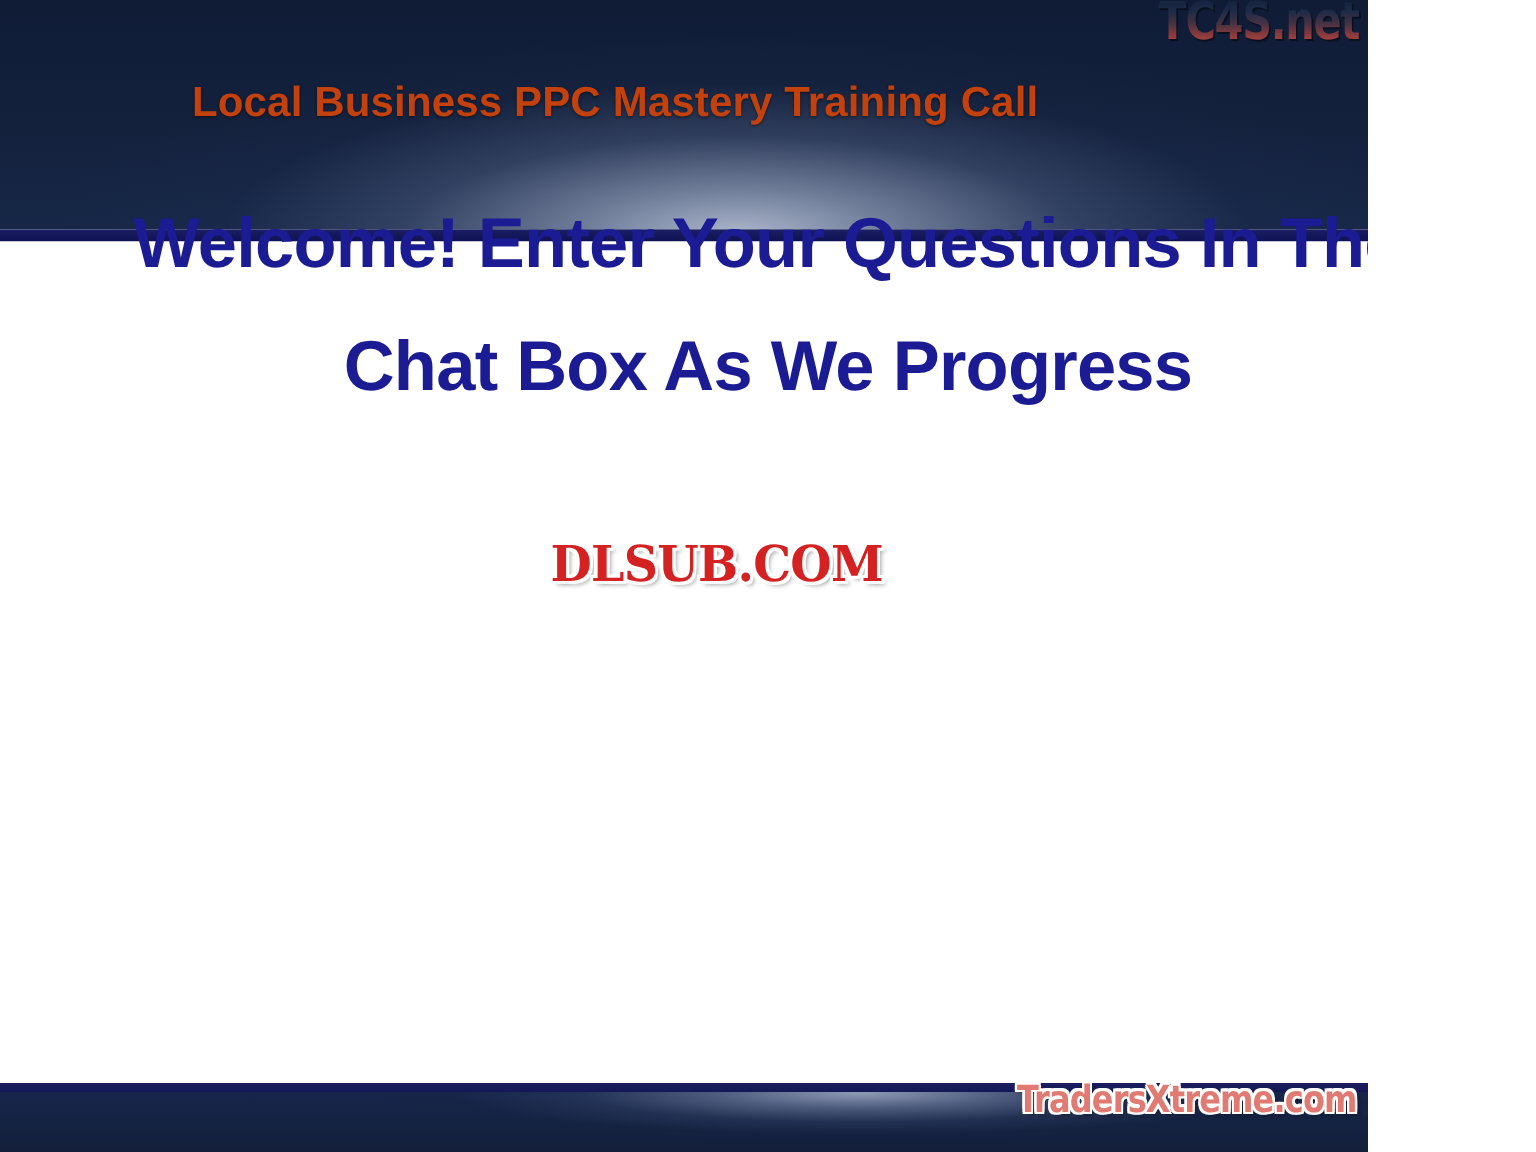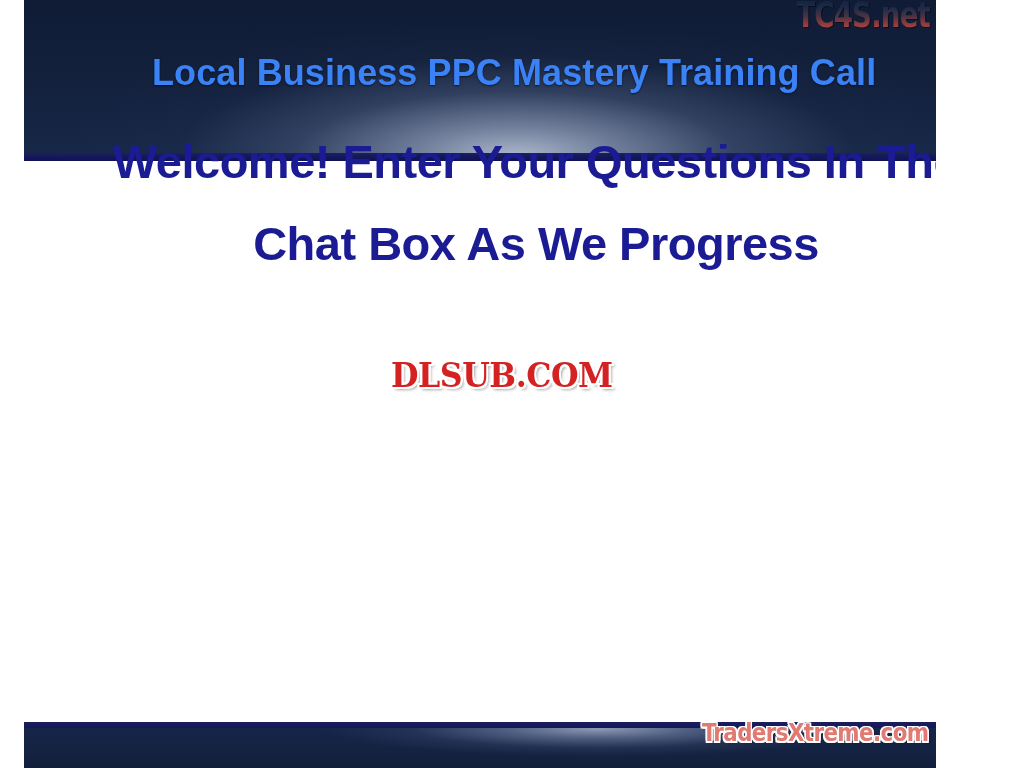--- a/index.html
+++ b/index.html
@@ -11,21 +11,20 @@
   body {
     font-family: "Liberation Sans", sans-serif;
   }
 
   .slide {
     position: relative;
     width: 912px;
     height: 768px;
     overflow: hidden;
     background: #ffffff;
-    margin-left: 24px;
   }
 
   
   .header-band {
     position: absolute;
     left: 0;
     top: 0;
     width: 1024px;
     height: 153px;
     background:
@@ -45,23 +44,23 @@
     width: 1024px;
     height: 8px;
     background: linear-gradient(180deg, #1b1f63 0%, #14175a 50%, #0f1252 100%);
   }
 
   .header-title {
     position: absolute;
     left: 128px;
     top: 52px;
     width: 830px;
-    font-size: 36px;
-    font-weight: bold;
-    color: #3b82f6;
+    font-size: 28px;
+    font-weight: bold;
+    color: #c2410c;
     letter-spacing: 0.1px;
     font-family: "Liberation Sans", sans-serif;
     font-stretch: condensed;
     text-shadow: 0 1px 2px rgba(0,0,0,0.55);
     white-space: nowrap;
   }
 
   
   .tc4s-mark {
     position: absolute;

